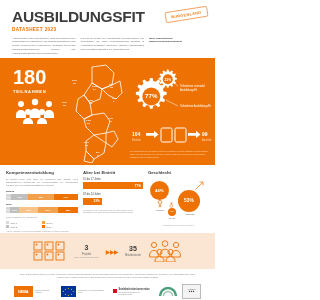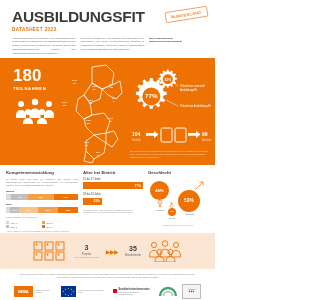--- a/index.html
+++ b/index.html
@@ -31,21 +31,21 @@
   }
   .intro{display:flex;gap:5px;padding:0 0 0 0;}
   .intro-col{font-size:2.5px;line-height:1.5;color:#6b6b6b;flex:1;text-align:justify;}
   .intro-col.link{flex:0.85;}
   .intro-col .lnk-label{color:#3c3c3b;font-weight:bold;display:block;}
   .intro-col .lnk{color:#3c3c3b;font-weight:bold;display:block;}
 
   
   .orange{position:relative;background:#ee7203;height:107px;box-sizing:border-box;color:#fff;overflow:hidden;}
   .big-num{position:absolute;left:13px;top:9px;}
-  .big-num .n{font-size:17px;font-weight:bold;line-height:1;}
+  .big-num .n{font-size:20px;font-weight:bold;line-height:1;}
   .big-num .lbl{font-size:4px;font-weight:bold;letter-spacing:0.7px;margin-top:2px;}
   .people-icon{position:absolute;left:13px;top:40px;width:44px;height:26px;}
 
   .map{position:absolute;left:62px;top:5px;width:62px;height:100px;}
   .map-lbl{position:absolute;font-size:2.5px;font-weight:bold;line-height:1.25;color:#fff;text-align:center;}
 
   .gear-wrap{position:absolute;left:128px;top:10px;width:50px;height:50px;}
   .gear-txt{position:absolute;font-size:2.6px;line-height:1.45;color:#fff;}
   .gear-txt.a{left:180px;top:27px;}
   .gear-txt.b{left:180px;top:47px;}

